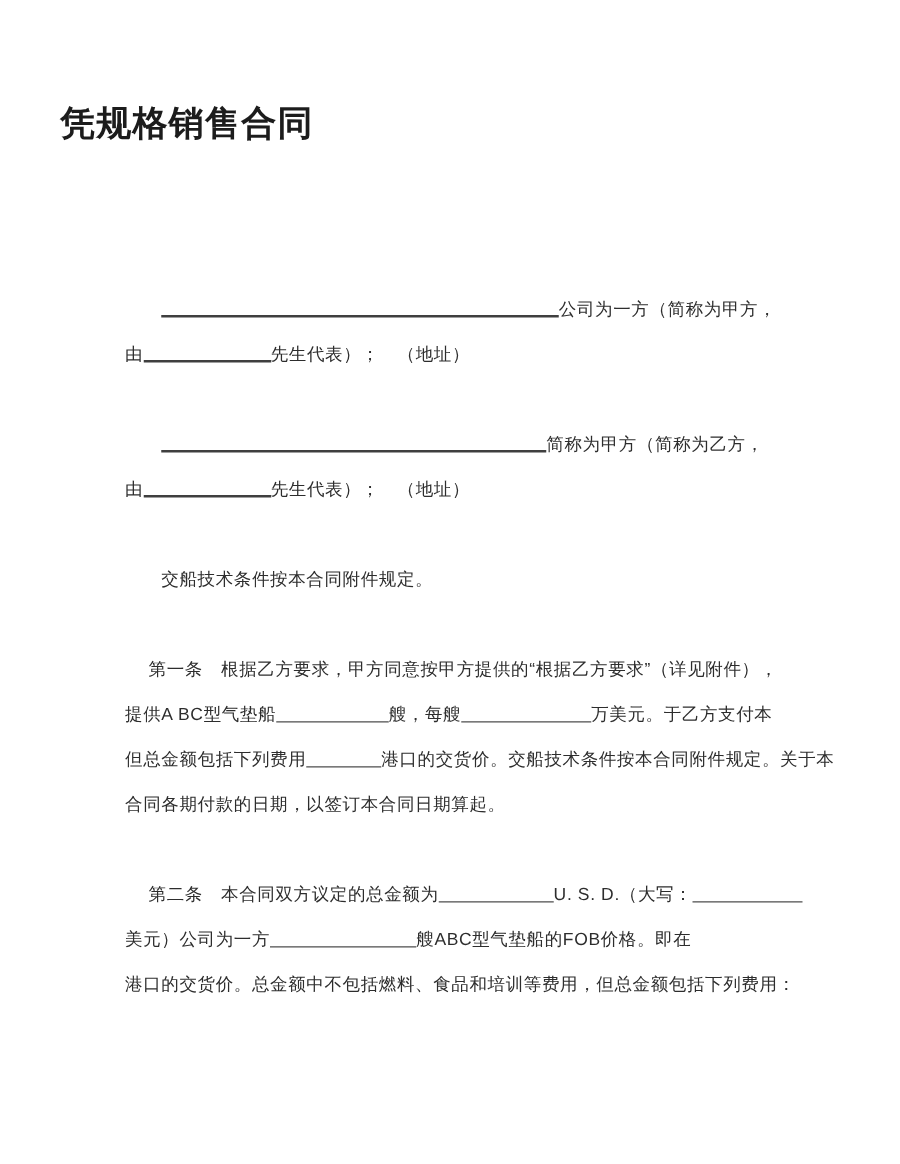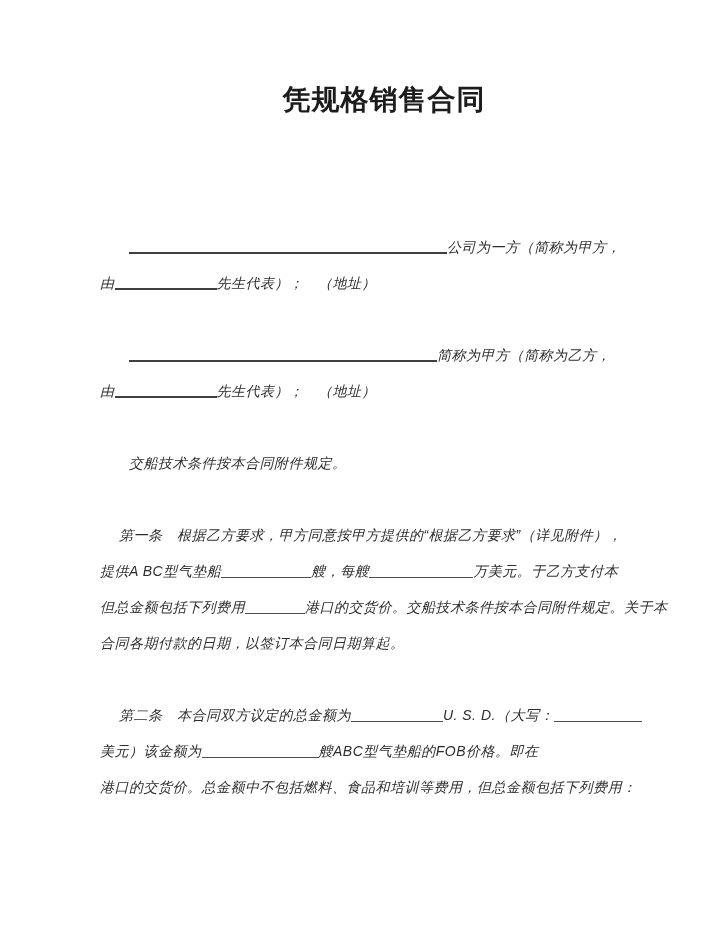--- a/index.html
+++ b/index.html
@@ -16,38 +16,37 @@
     padding-top: 82px;
     overflow: hidden;
     font-family: "Liberation Sans", "DejaVu Sans", sans-serif;
   }
   .title {
     margin: 0;
     font-family: "Liberation Serif", "DejaVu Serif", serif;
     font-size: 28px;
     font-weight: 600;
     line-height: 36px;
-    text-align: center;
+    text-align: left;
     color: #1c1c1c;
     letter-spacing: 1px;
     padding-left: 48px;
   }
   .doc-body {
     margin: 111px 50px 0 100px;
     font-size: 14px;
     letter-spacing: 0.5px;
     line-height: 36px;
     color: #2d2d2d;
   }
   .para {
     margin: 0 0 36px 0;
   }
   .line {
     white-space: pre;
-    font-style: italic;
   }
   .run {
     white-space: pre;
   }
   .blank {
     display: inline-block;
     height: 13px;
     border-bottom: 1px solid #4e4e4e;
     vertical-align: -2px;
   }
@@ -74,17 +73,17 @@
         <div class="line"><span class="run">　　交船技术条件按本合同附件规定。</span></div>
       </div>
       <div class="para">
         <div class="line"><span class="run">　 第一条　根据乙方要求，甲方同意按甲方提供的“根据乙方要求”（详见附件），</span></div>
         <div class="line"><span class="run">提供A BC型气垫船</span><span class="blank" style="width: 90px;"></span><span class="run">艘，每艘</span><span class="blank" style="width: 104px;"></span><span class="run">万美元。于乙方支付本</span></div>
         <div class="line"><span class="run">但总金额包括下列费用</span><span class="blank" style="width: 60px;"></span><span class="run">港口的交货价。交船技术条件按本合同附件规定。关于本</span></div>
         <div class="line"><span class="run">合同各期付款的日期，以签订本合同日期算起。</span></div>
       </div>
       <div class="para">
         <div class="line"><span class="run">　 第二条　本合同双方议定的总金额为</span><span class="blank" style="width: 92px;"></span><span class="run">U. S. D.（大写：</span><span class="blank" style="width: 88px;"></span></div>
-        <div class="line"><span class="run">美元）该金额为</span><span class="blank" style="width: 117px;"></span><span class="run">艘ABC型气垫船的FOB价格。即在</span></div>
+        <div class="line"><span class="run">美元）公司为一方</span><span class="blank" style="width: 117px;"></span><span class="run">艘ABC型气垫船的FOB价格。即在</span></div>
         <div class="line"><span class="run">港口的交货价。总金额中不包括燃料、食品和培训等费用，但总金额包括下列费用：</span></div>
       </div>
     </div>
 </div>
 
 </body></html>

